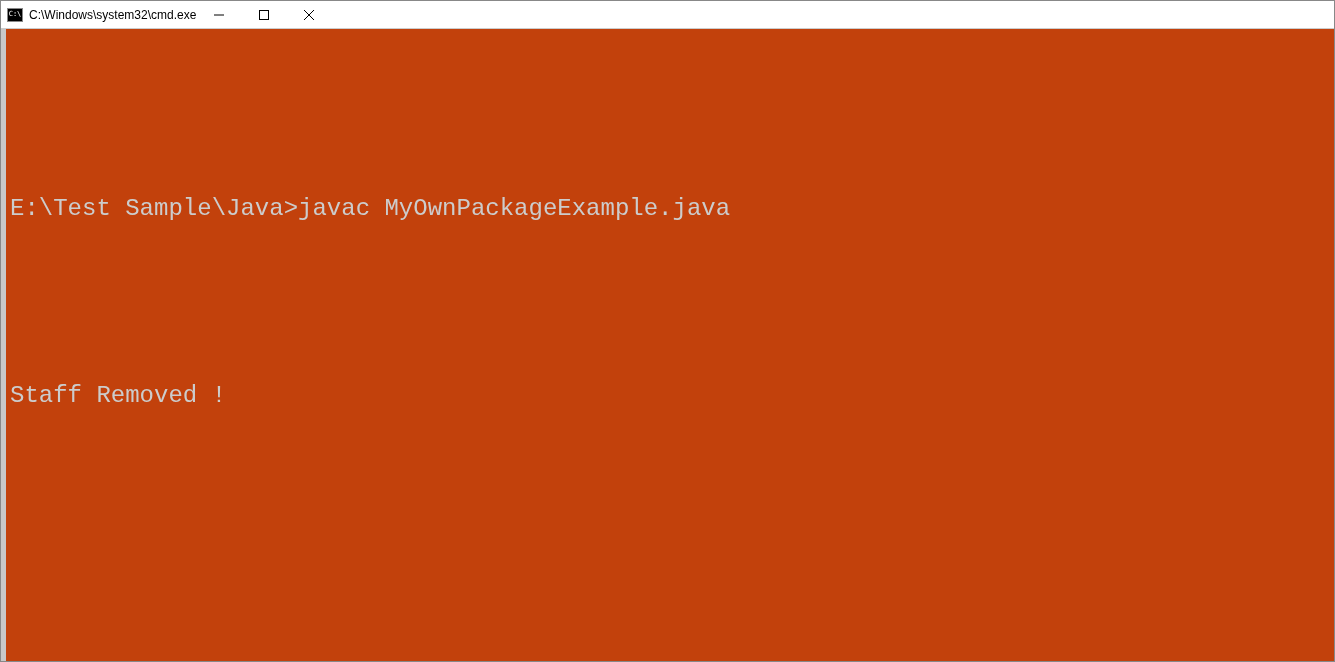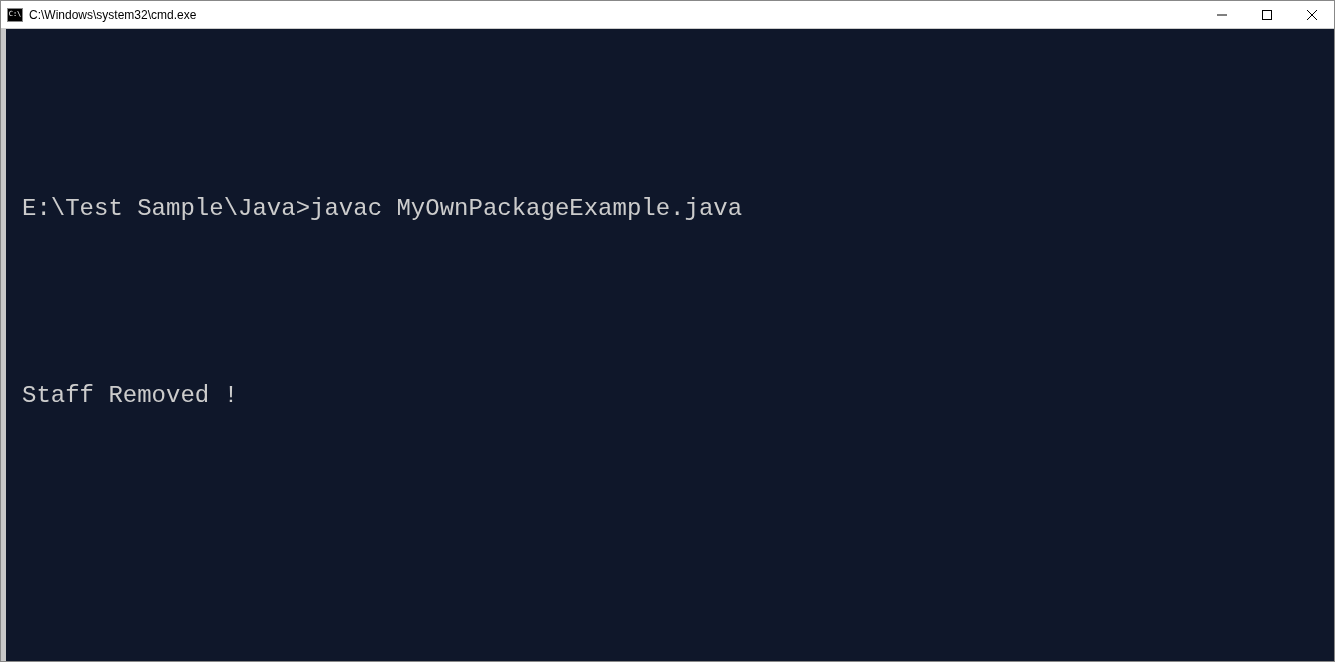--- a/index.html
+++ b/index.html
@@ -13,21 +13,20 @@
       width: 1335px;
       height: 662px;
       overflow: hidden;
       border: 1px solid #888;
     }
     .titlebar {
       height: 28px;
       background: #fff;
       display: flex;
       align-items: center;
-      justify-content: space-between;
       border-bottom: 1px solid #ccc;
       padding-left: 6px;
     }
     .titlebar-left {
       display: flex;
       align-items: center;
       gap: 6px;
     }
     .cmd-icon {
       width: 16px;
@@ -62,26 +61,26 @@
       justify-content: center;
       font-size: 10px;
       color: #000;
       cursor: default;
     }
     .win-btn svg {
       width: 10px;
       height: 10px;
     }
     .terminal {
-      background: #0f172a;
+      background: #c2410c;
       color: #ccc;
       font-family: Consolas, "Courier New", monospace;
       font-size: 24px;
       line-height: 1.3;
-      padding: 8px 4px 4px 16px;
+      padding: 8px 4px 4px 4px;
       height: calc(100% - 28px);
       white-space: pre;
       overflow: hidden;
       border-left: 5px solid #c8c8c8;
     }
     .terminal-line {
       white-space: pre;
     }
   </style>
 </head>

